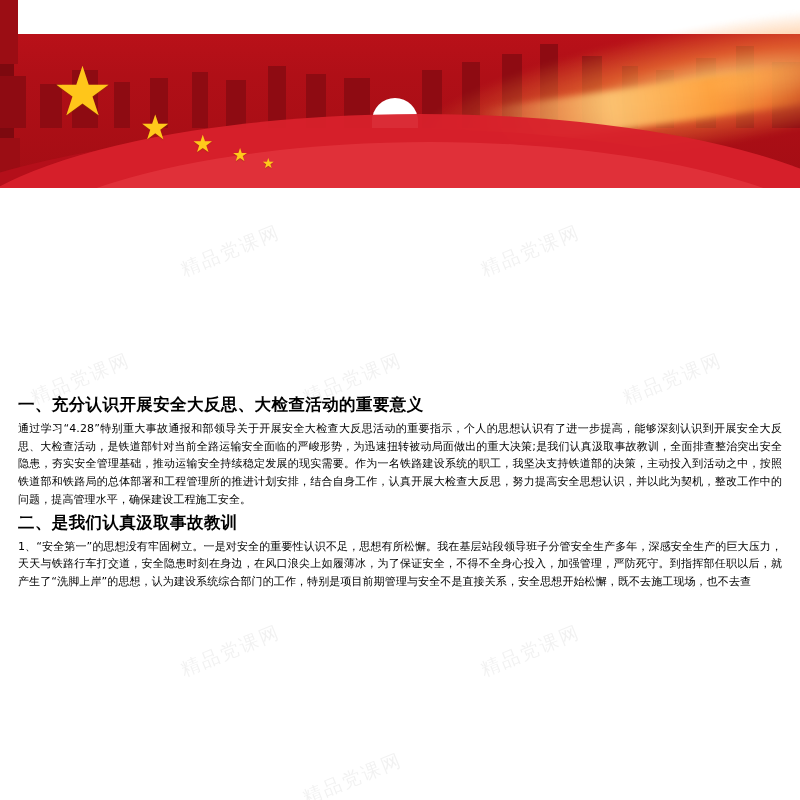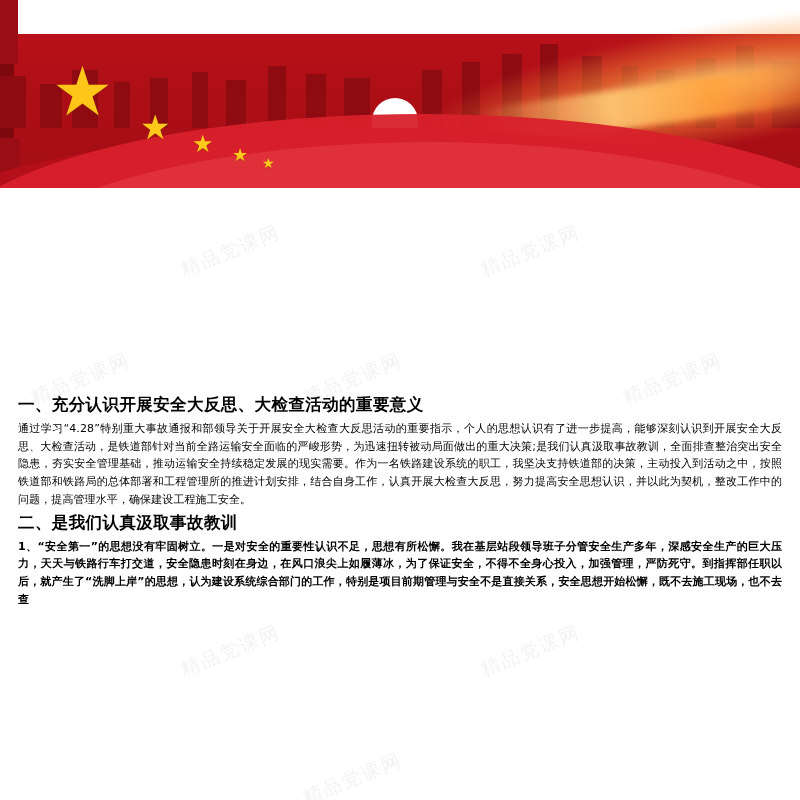--- a/index.html
+++ b/index.html
@@ -164,21 +164,20 @@
     font-size: 11px;
     color: #000000;
     line-height: 1.62;
     text-align: justify;
     text-justify: inter-ideograph;
     letter-spacing: 0.1px;
   }
   .clip {
     overflow: hidden;
     height: 122px;
-    font-weight: bold;
   }
 </style>
 </head>
 <body>
 
 <div class="banner">
   <div class="banner-bg"></div>
   <div class="banner-top-white"></div>
 
   <div class="skyline">

